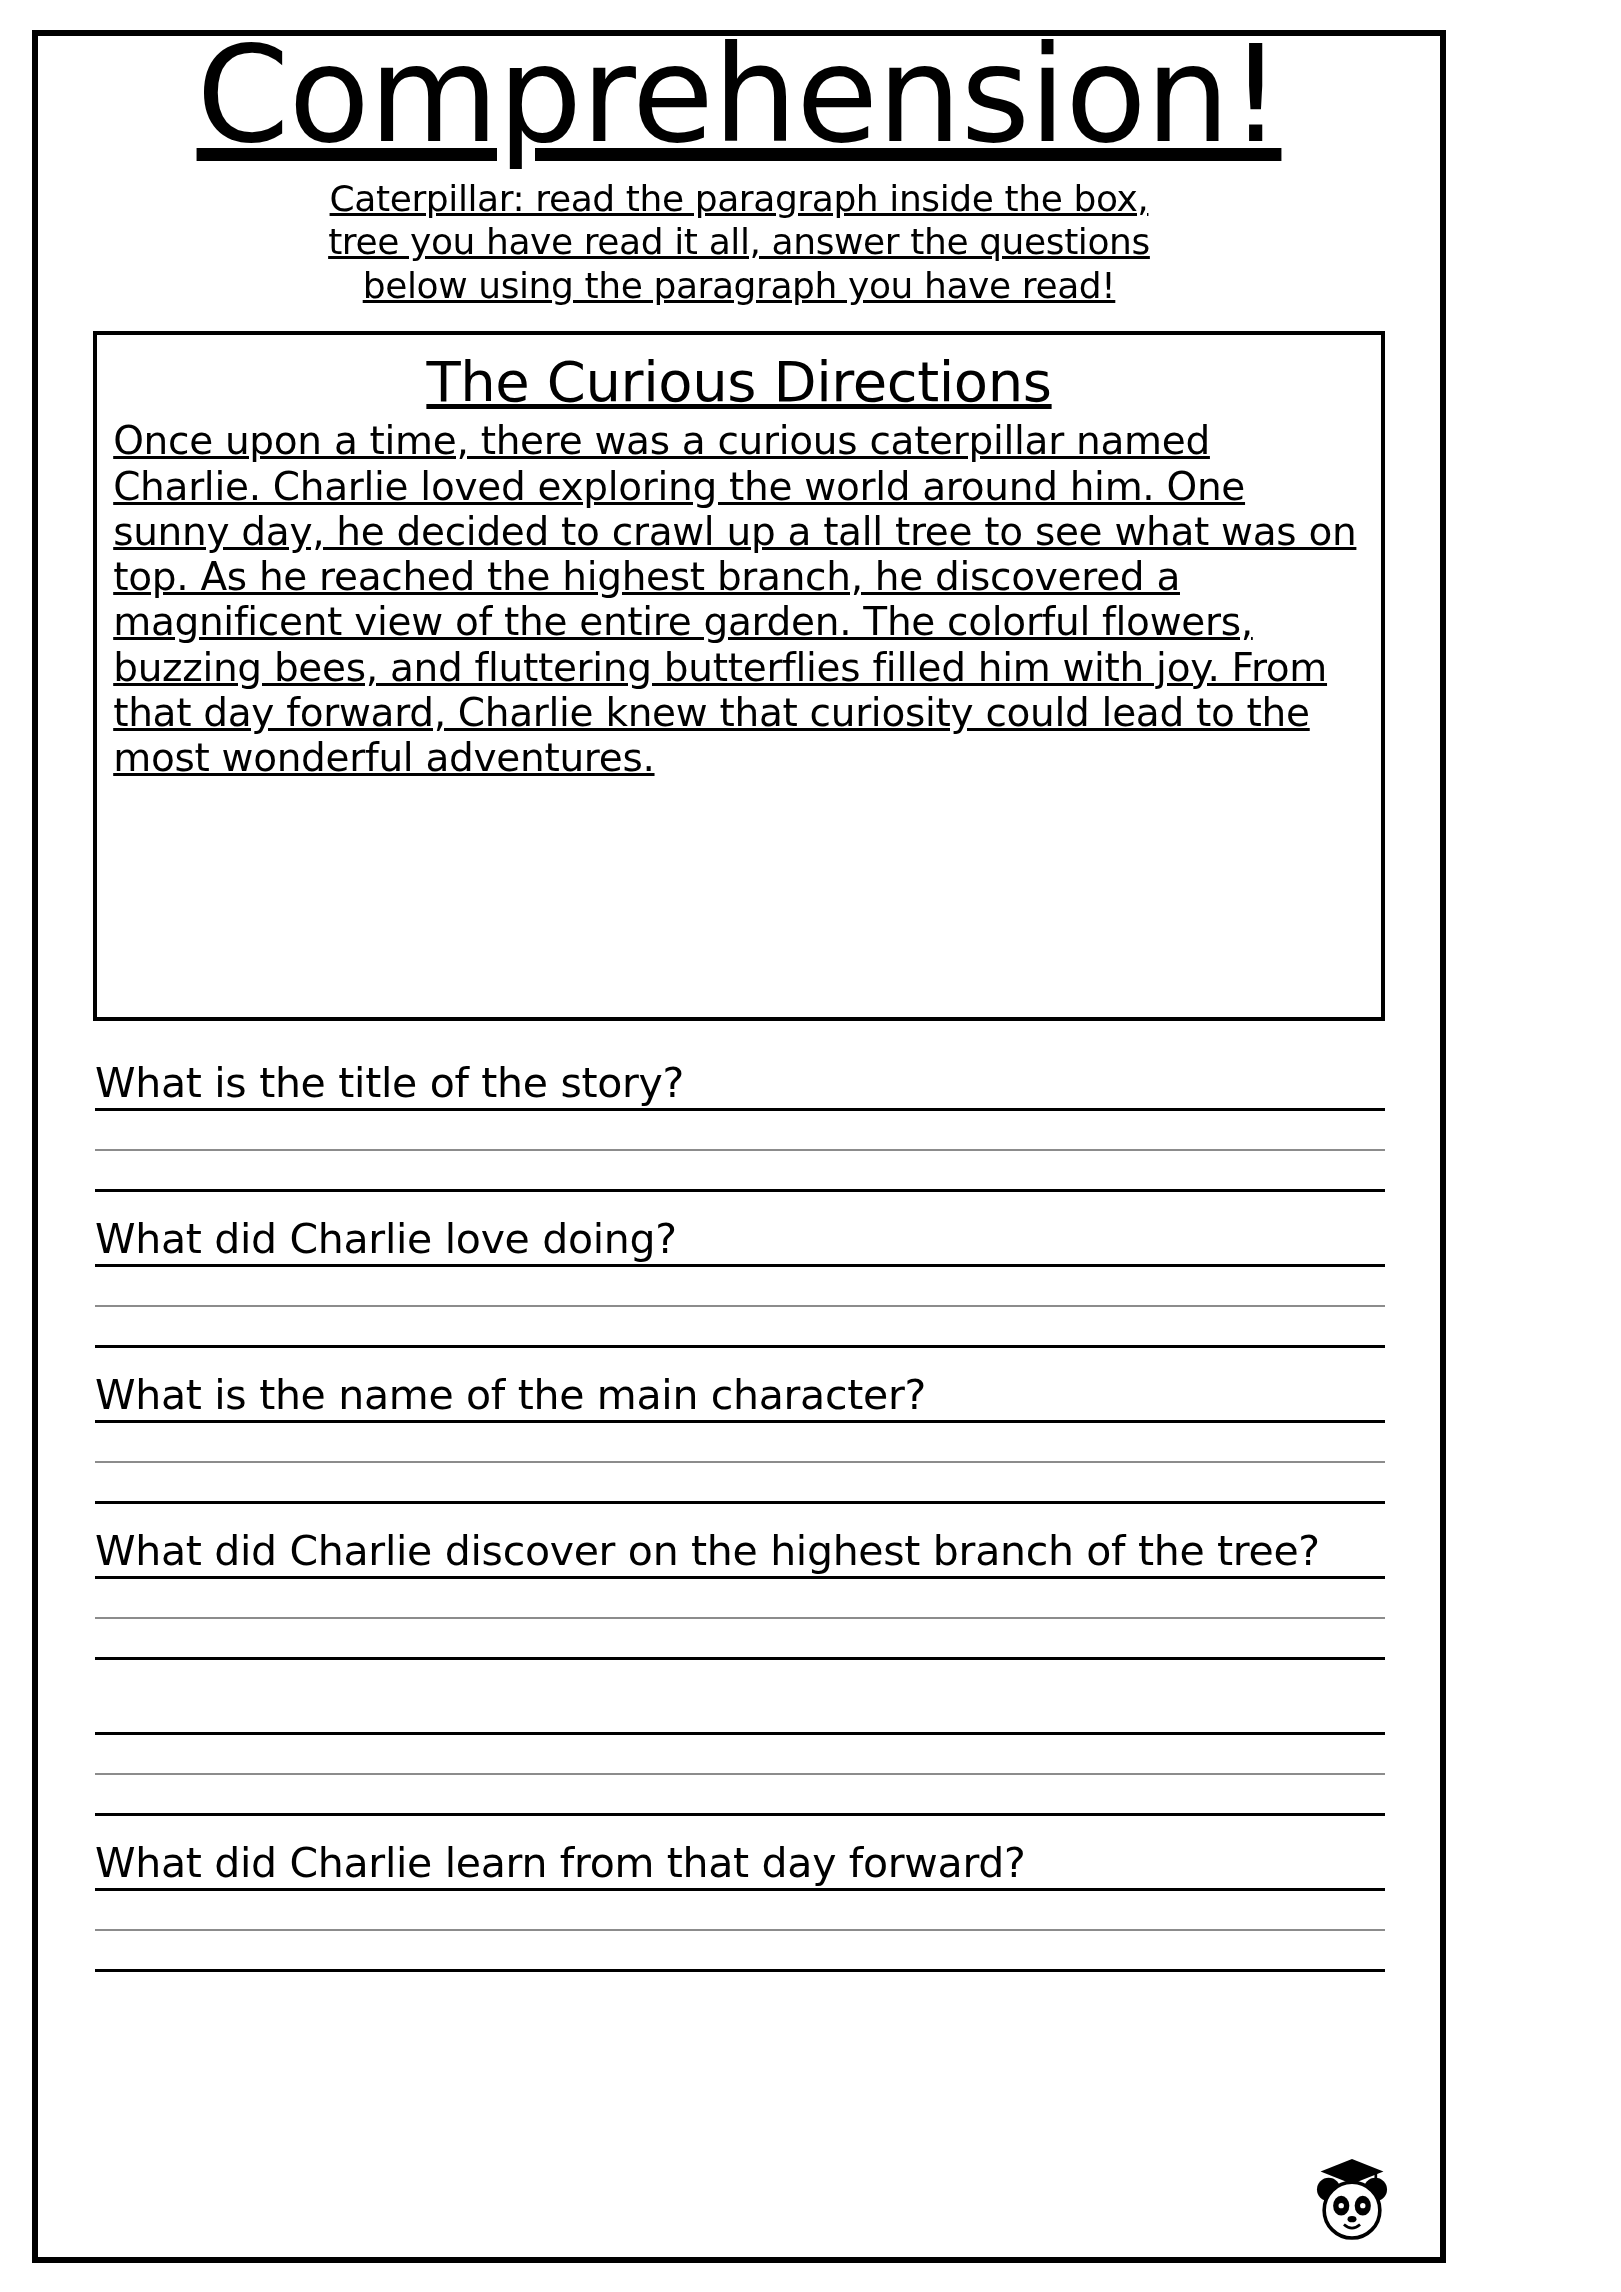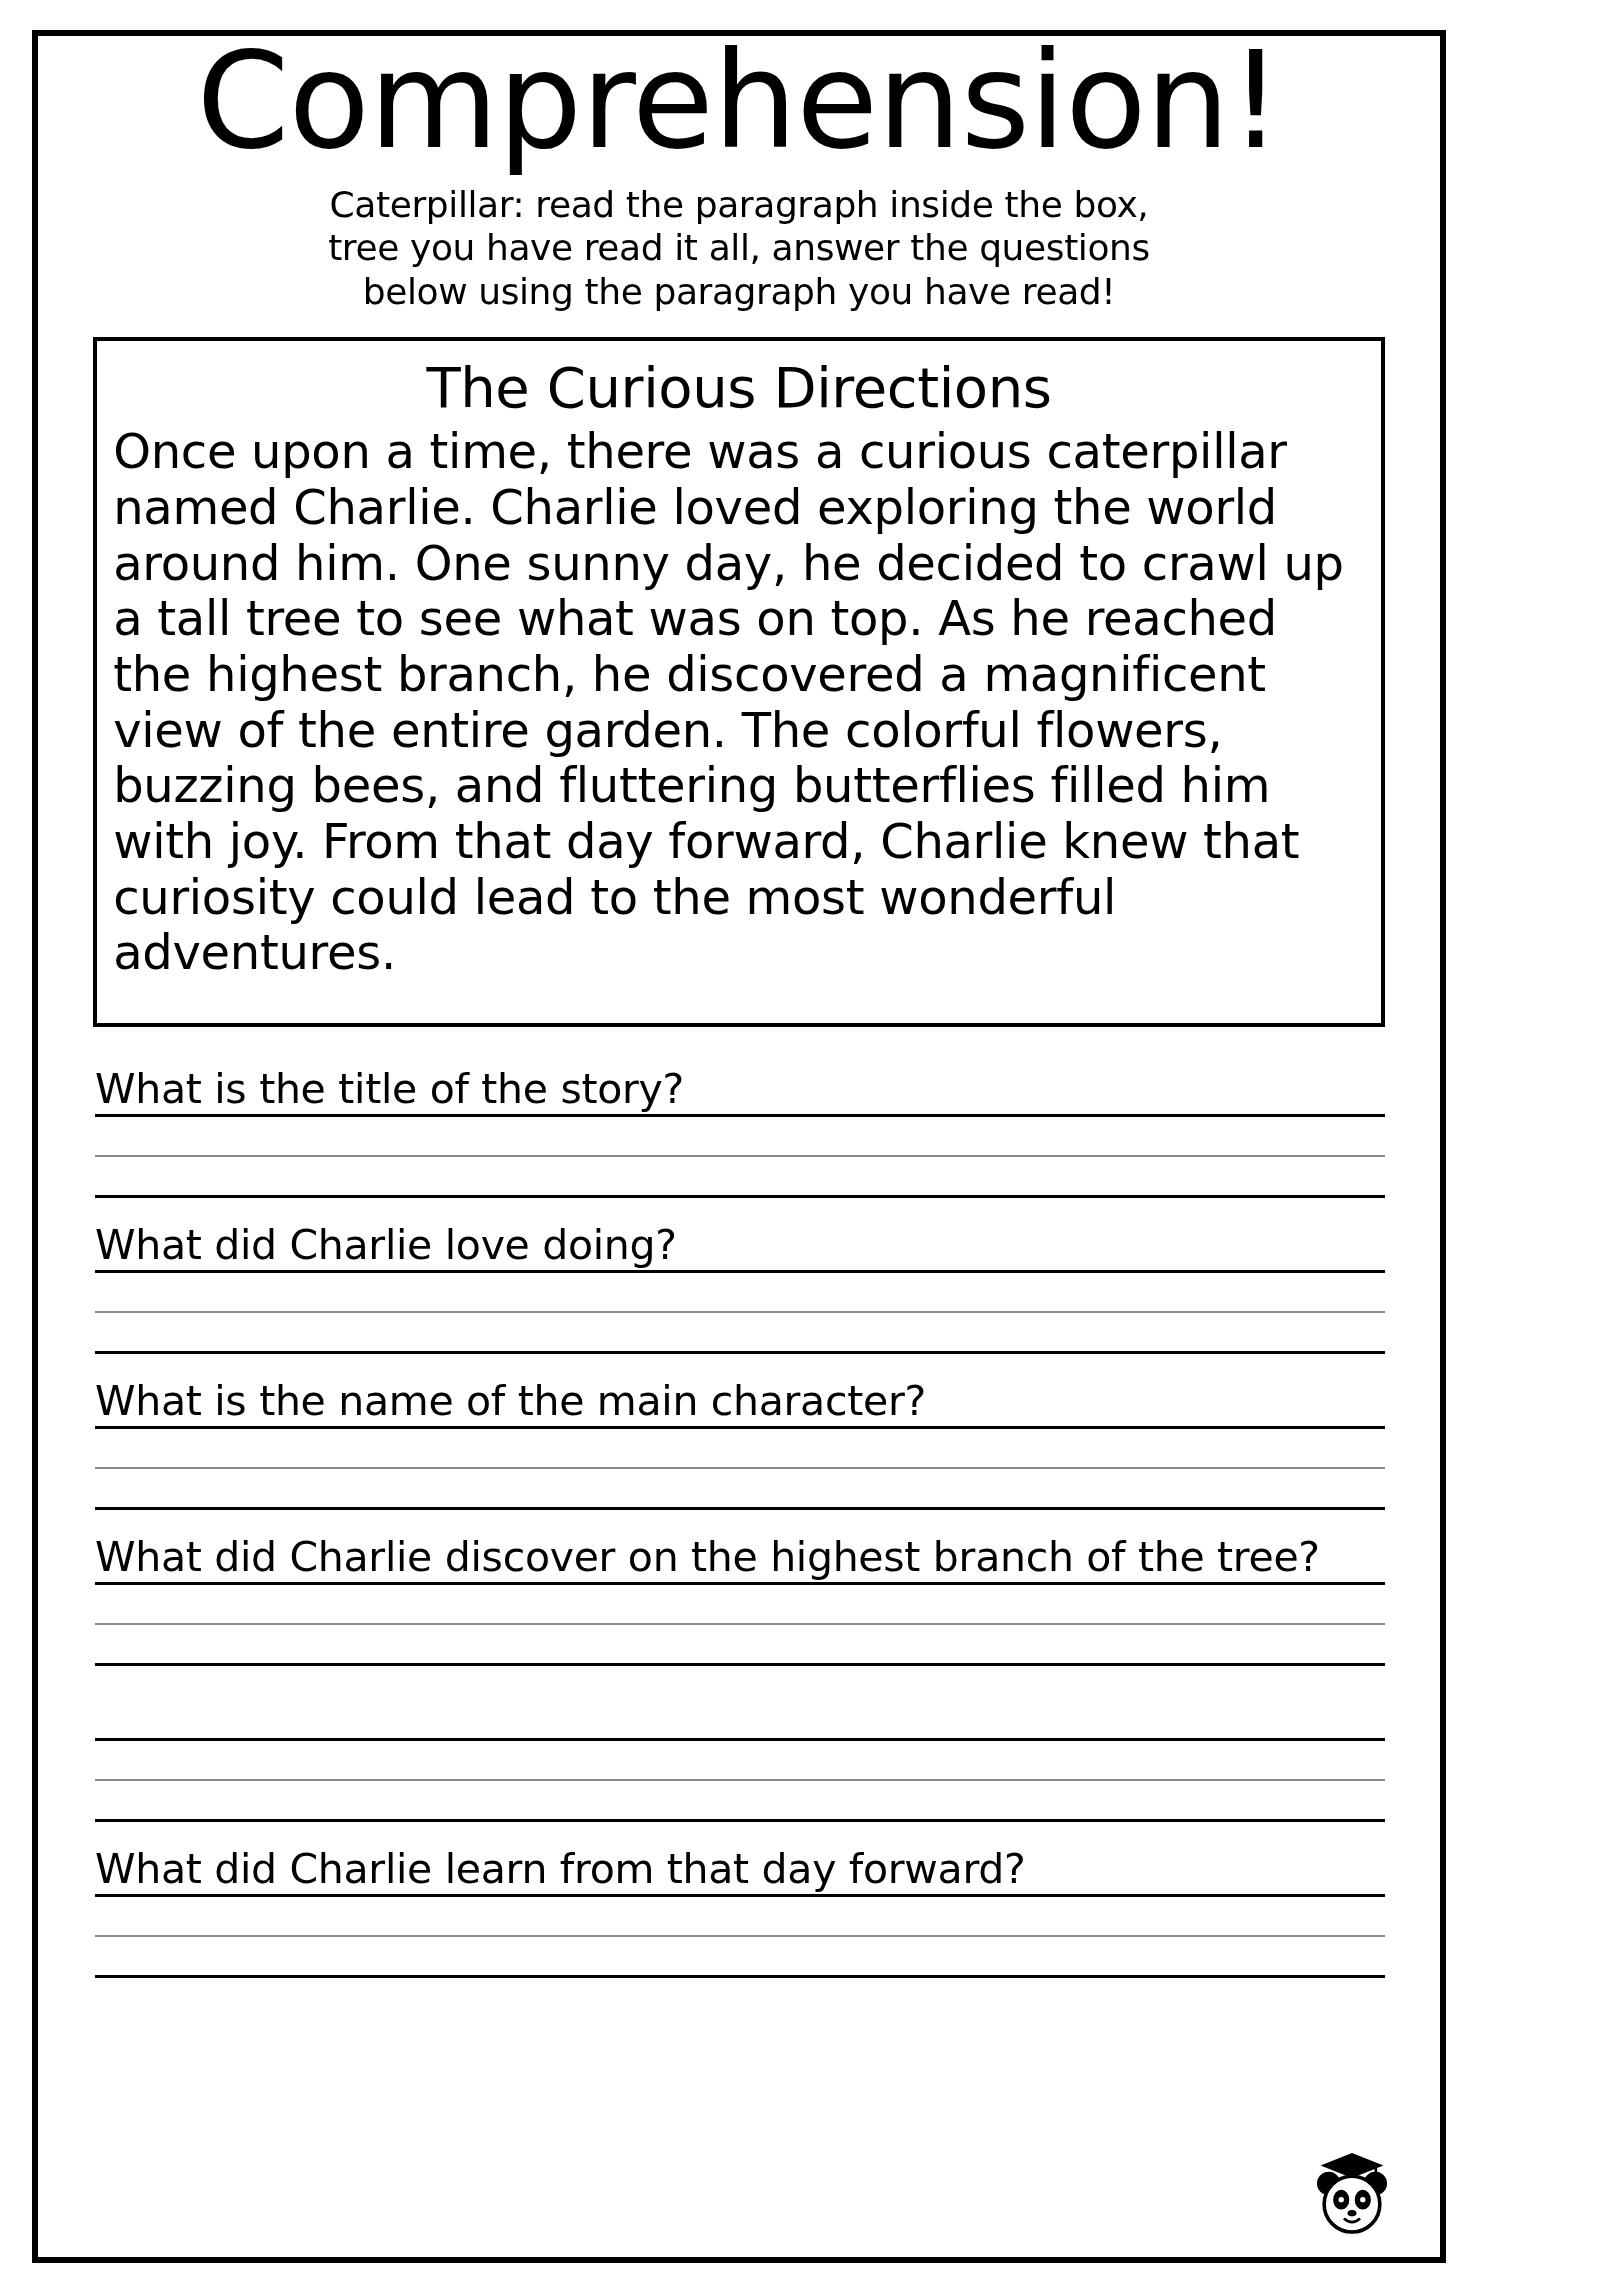--- a/index.html
+++ b/index.html
@@ -13,22 +13,23 @@
     font-family: "DejaVu Sans", sans-serif;
     color: #000000;
     overflow: hidden;
   }
 
   .page {
     position: relative;
     width: 1478px;
     height: 2293px;
     box-sizing: border-box;
-    padding: 20px 32px;
+    padding: 14px 32px;
     background: #ffffff;
+    text-decoration: underline;
   }
 
   .page-border {
     position: absolute;
     left: 32px;
     top: 30px;
     right: 32px;
     bottom: 30px;
     border: 6.3px solid #000;
     box-sizing: border-box;
@@ -71,21 +72,21 @@
 
   .story-title {
     text-align: center;
     font-size: 56px;
     line-height: 1.1;
     margin: 7.2px 0 5.4px 0;
     letter-spacing: -0.4px;
   }
 
   .story-text {
-    font-size: 48px;
+    font-size: 39px;
     line-height: 1.16;
     letter-spacing: -0.3px;
     text-align: left;
   }
 
   .questions {
     margin: 38px 7.2px 0 9px;
   }
 
   .q-block {

